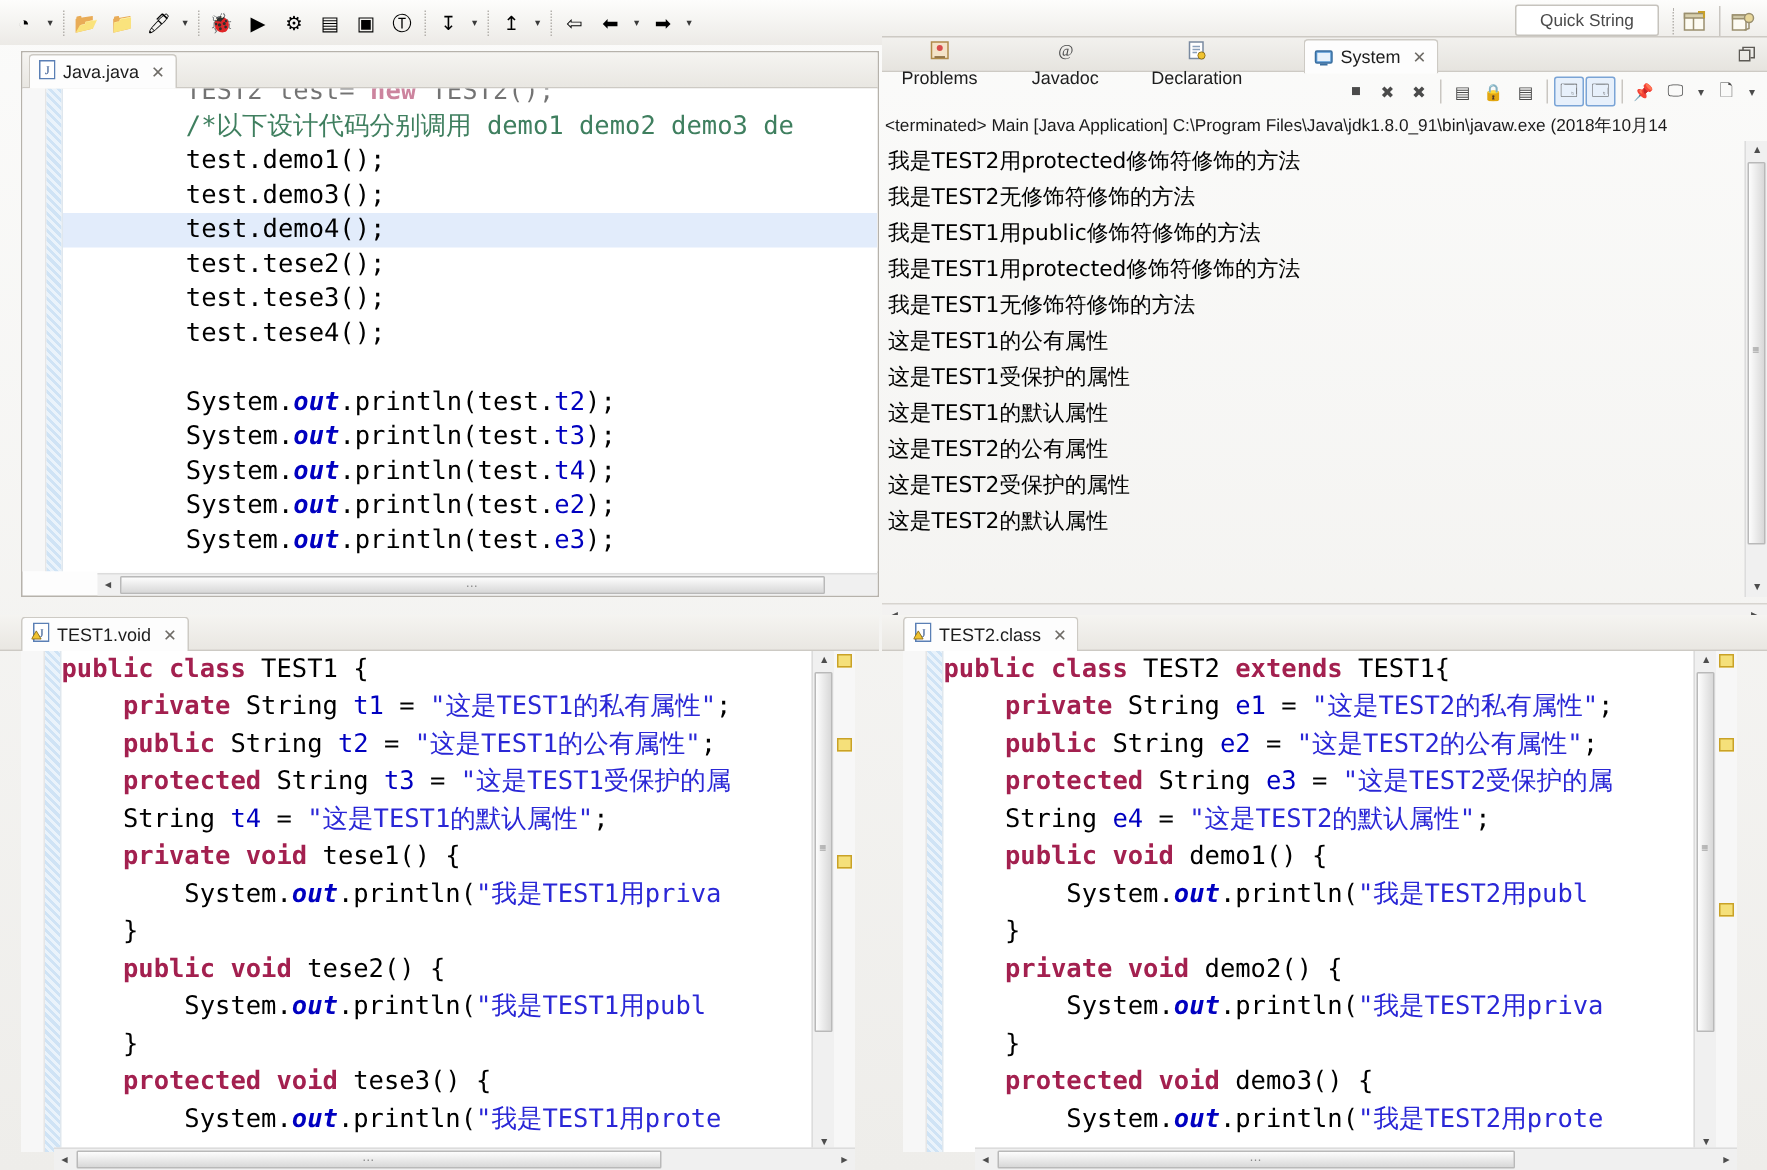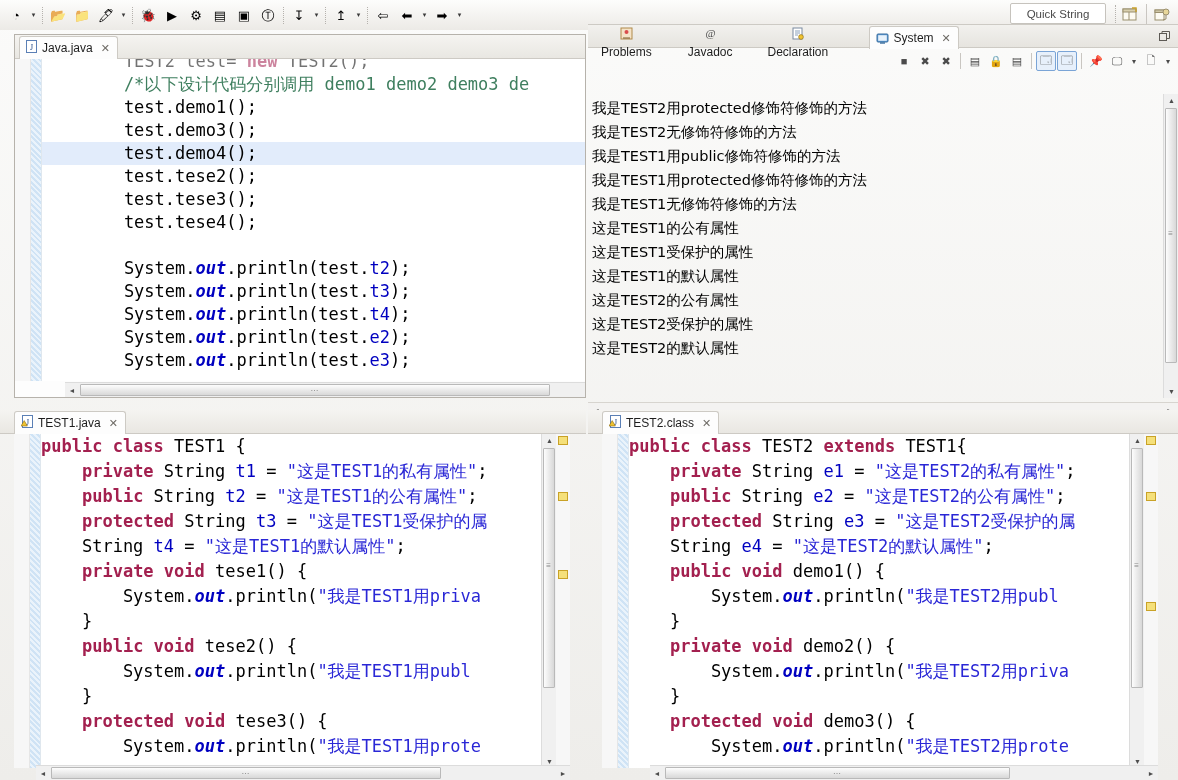--- a/index.html
+++ b/index.html
@@ -296,20 +296,21 @@
         <div class="ct-btn framed" style="font-size: 11px; color: rgb(75, 75, 75);">🗔</div>
         <div class="ct-btn framed" style="font-size: 11px; color: rgb(75, 75, 75);">🗔</div>
         <div class="ct-sep"></div>
         <div class="ct-btn" style="font-size: 11px; color: rgb(75, 75, 75);">📌</div>
         <div class="ct-btn" style="font-size: 11px; color: rgb(75, 75, 75);">🖵</div>
         <div class="ct-btn" style="font-size: 8px; width: 12px; color: rgb(75, 75, 75);">▾</div>
         <div class="ct-btn" style="font-size: 11px; color: rgb(75, 75, 75);">🗋</div>
         <div class="ct-btn" style="font-size: 8px; width: 12px; color: rgb(75, 75, 75);">▾</div>
       </div>
 
+    <div class="console-status" style="left:2px; top:52px; width:586px;">&lt;terminated&gt; Main [Java Application] C:\Program Files\Java\jdk1.8.0_91\bin\javaw.exe (2018年10月14</div>
 
     <div class="console-out" id="console-output" style="left:4px; top:72px; width:562px; height:300px;"><div>我是TEST2用protected修饰符修饰的方法</div><div>我是TEST2无修饰符修饰的方法</div><div>我是TEST1用public修饰符修饰的方法</div><div>我是TEST1用protected修饰符修饰的方法</div><div>我是TEST1无修饰符修饰的方法</div><div>这是TEST1的公有属性</div><div>这是TEST1受保护的属性</div><div>这是TEST1的默认属性</div><div>这是TEST2的公有属性</div><div>这是TEST2受保护的属性</div><div>这是TEST2的默认属性</div></div>
 
     <div class="sb-v" style="right:0; top:70px; height:304px;">
       <div class="sb-arrow" style="left:1px; top:0; width:13px; height:13px;">▲</div>
       <div class="sb-thumb-v" style="top:14px; height:255px;">
         <div class="grip" style="text-align:center; margin-top:120px;">≡</div>
       </div>
       <div class="sb-arrow" style="left:1px; bottom:0; width:13px; height:13px;">▼</div>
     </div>
@@ -324,21 +325,21 @@
 
     <div class="tabbar" style="background:linear-gradient(#f5f4f1,#e9e7e2);">
       <div class="tab" style="left:14px;">
         <span>
           <svg width="12" height="13" viewBox="0 0 12 13" aria-hidden="true">
             <rect x="1.5" y="0.5" width="10" height="12" fill="#fff" stroke="#5a7fb5"></rect>
             <text x="6.5" y="9.5" font-size="8" text-anchor="middle" fill="#2a4f8a" font-family="Liberation Serif, serif">J</text>
             <path d="M0 11 L3.2 5.6 L6.4 11 Z" fill="#f0c330" stroke="#8a6a12" stroke-width="0.6"></path>
           </svg>
         </span>
-        <span>TEST1.java</span>
+        <span>TEST1.void</span>
         <span class="tab-close">✕</span>
       </div>
     </div>
 
     <div class="editor-body" style="top:24px; left:14px; width:556px; height:334px;">
       <div class="ann-ruler"></div>
       <div class="fold-ruler" style="left:16px;"></div>
       <div class="code-area" id="code-test1" style="left: 27px; width: 516px; font-size: 17px; line-height: 25px;"><div class="cline" style="height: 25px; position: relative;"><span style="position: relative; display: inline-block; line-height: 25px;"><span class="kw">public class </span><span class="pln">TEST1 </span><span class="pln">{</span></span></div><div class="cline" style="height: 25px; position: relative;"><span style="position: relative; display: inline-block; line-height: 25px;"><span class="pln">    </span><span class="kw">private</span><span class="pln"> String </span><span class="fld">t1</span><span class="pln"> = </span><span class="str">"这是TEST1的私有属性"</span><span class="pln">;</span></span></div><div class="cline" style="height: 25px; position: relative;"><span style="position: relative; display: inline-block; line-height: 25px;"><span class="pln">    </span><span class="kw">public</span><span class="pln"> String </span><span class="fld">t2</span><span class="pln"> = </span><span class="str">"这是TEST1的公有属性"</span><span class="pln">;</span></span></div><div class="cline" style="height: 25px; position: relative;"><span style="position: relative; display: inline-block; line-height: 25px;"><span class="pln">    </span><span class="kw">protected</span><span class="pln"> String </span><span class="fld">t3</span><span class="pln"> = </span><span class="str">"这是TEST1受保护的属</span></span></div><div class="cline" style="height: 25px; position: relative;"><span style="position: relative; display: inline-block; line-height: 25px;"><span class="pln">    String </span><span class="fld">t4</span><span class="pln"> = </span><span class="str">"这是TEST1的默认属性"</span><span class="pln">;</span></span></div><div class="cline" style="height: 25px; position: relative;"><span style="position: relative; display: inline-block; line-height: 25px;"><span class="pln">    </span><span class="kw">private void </span><span class="pln">tese1() {</span></span></div><div class="cline" style="height: 25px; position: relative;"><span style="position: relative; display: inline-block; line-height: 25px;"><span class="pln">        System.</span><span class="stat">out</span><span class="pln">.println(</span><span class="str">"我是TEST1用priva</span></span></div><div class="cline" style="height: 25px; position: relative;"><span style="position: relative; display: inline-block; line-height: 25px;"><span class="pln">    }</span></span></div><div class="cline" style="height: 25px; position: relative;"><span style="position: relative; display: inline-block; line-height: 25px;"><span class="pln">    </span><span class="kw">public void </span><span class="pln">tese2() {</span></span></div><div class="cline" style="height: 25px; position: relative;"><span style="position: relative; display: inline-block; line-height: 25px;"><span class="pln">        System.</span><span class="stat">out</span><span class="pln">.println(</span><span class="str">"我是TEST1用publ</span></span></div><div class="cline" style="height: 25px; position: relative;"><span style="position: relative; display: inline-block; line-height: 25px;"><span class="pln">    }</span></span></div><div class="cline" style="height: 25px; position: relative;"><span style="position: relative; display: inline-block; line-height: 25px;"><span class="pln">    </span><span class="kw">protected void </span><span class="pln">tese3() {</span></span></div><div class="cline" style="height: 25px; position: relative;"><span style="position: relative; display: inline-block; line-height: 25px;"><span class="pln">        System.</span><span class="stat">out</span><span class="pln">.println(</span><span class="str">"我是TEST1用prote</span></span></div></div>
 
       <div class="sb-v" style="right:14px; top:0; height:334px;">

